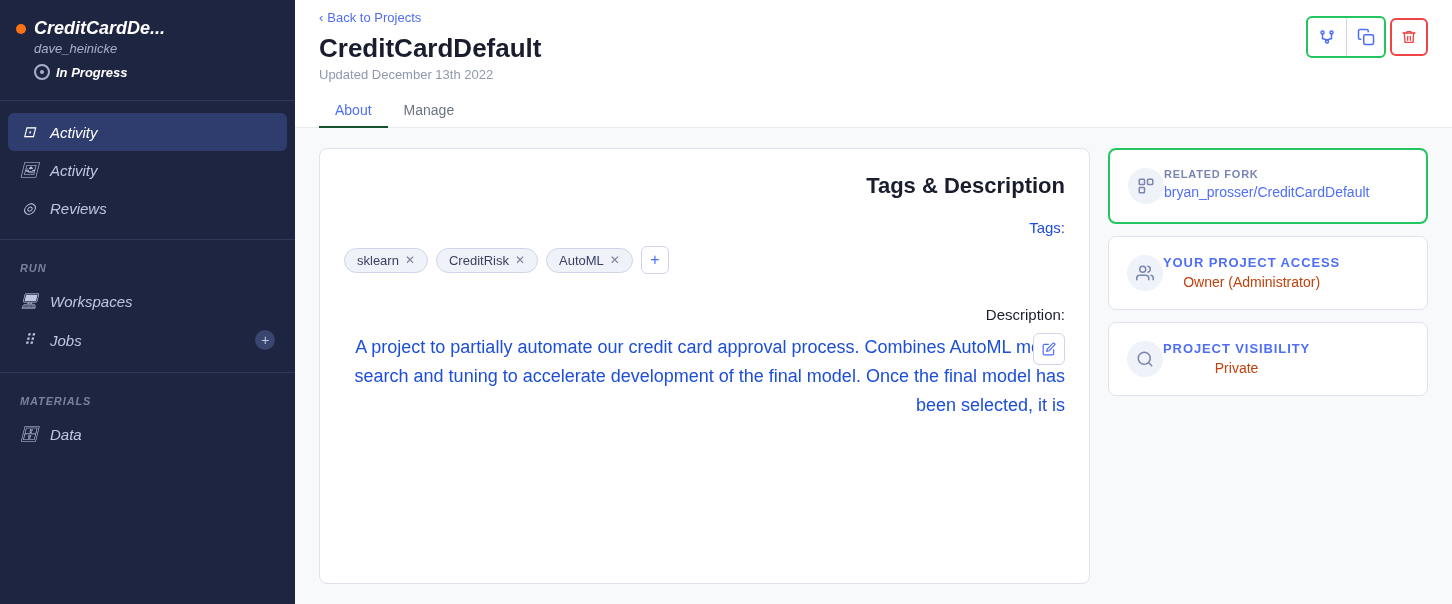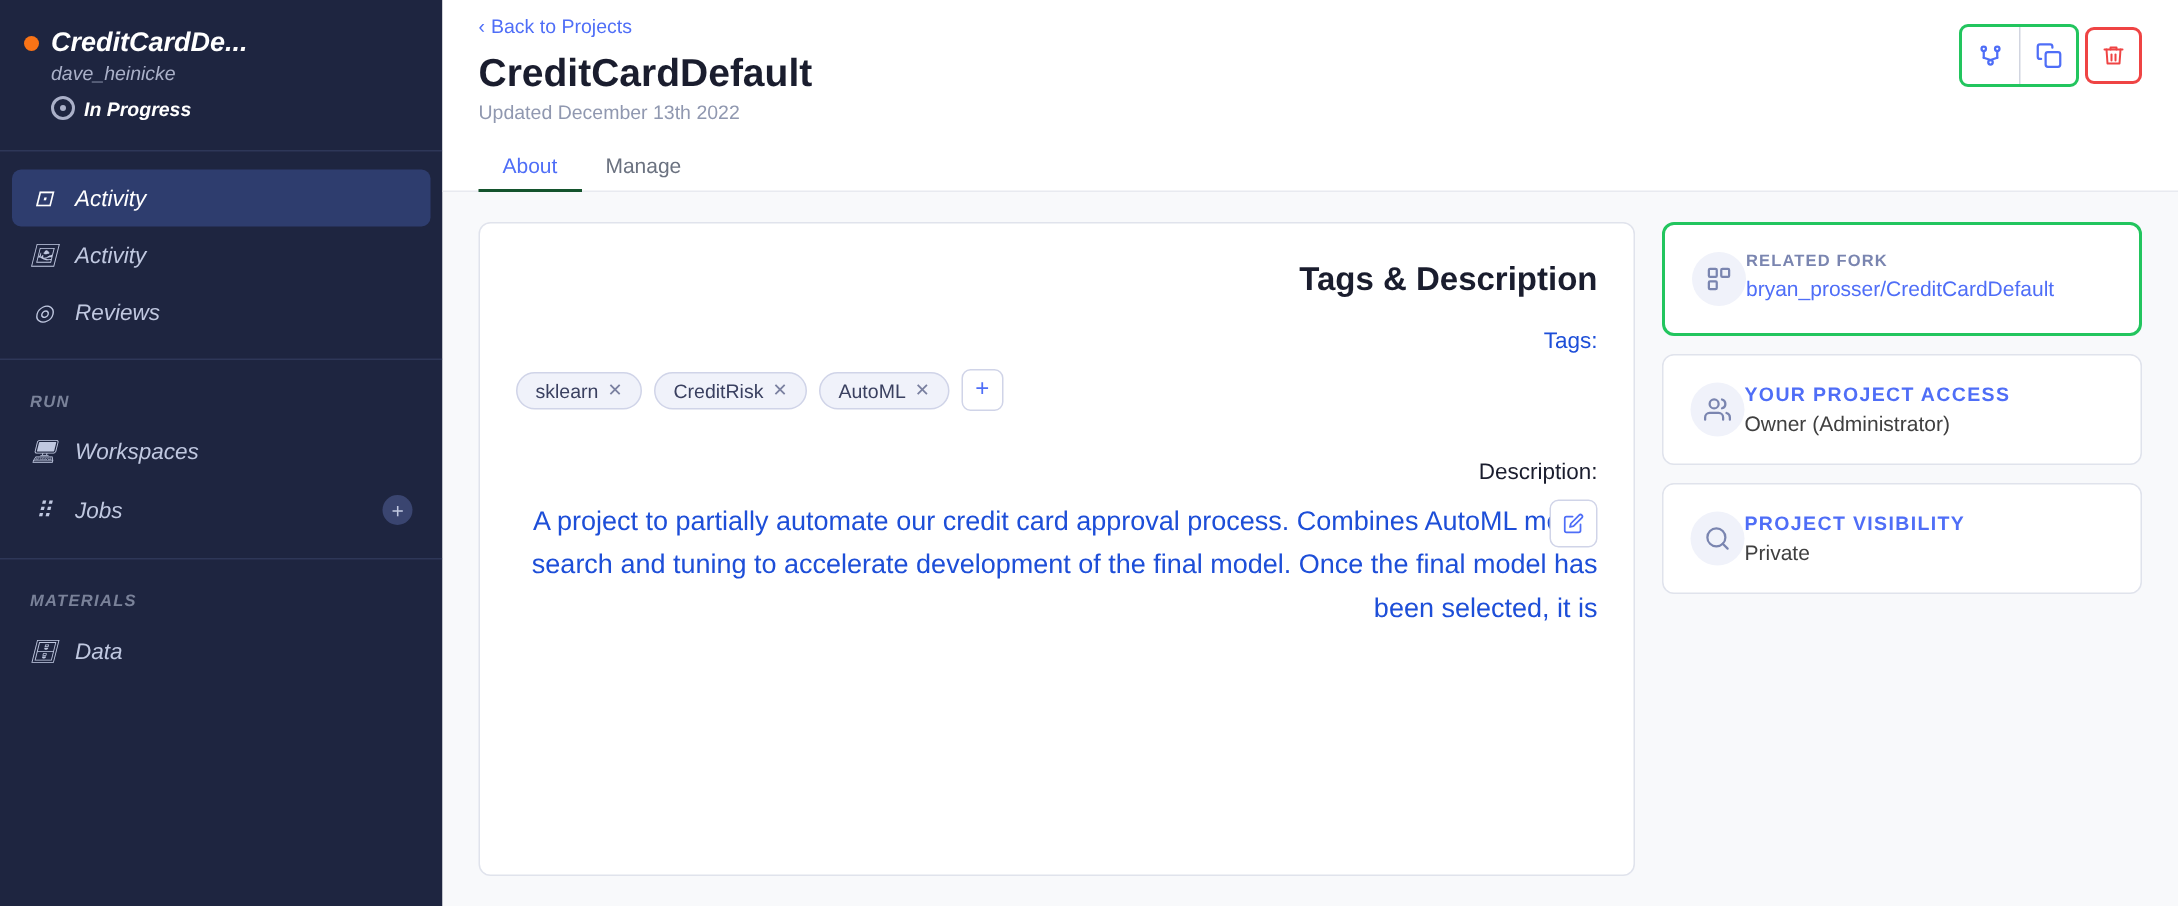--- a/index.html
+++ b/index.html
@@ -328,21 +328,22 @@
       color: #7a85b0;
       letter-spacing: 0.07em;
       margin-bottom: 4px;
     }
     .info-card-value {
       font-size: 14px;
       color: #4f6ef7;
       font-weight: 500;
     }
     .info-card-value.dark {
-      color: #404040;
+      color: #c2410c;
+      text-align: center;
     }
     .info-card-sublabel {
       font-size: 13px;
       font-weight: 700;
       color: #4f6ef7;
       letter-spacing: 0.07em;
       margin-bottom: 4px;
     }
   </style>
 </head>

